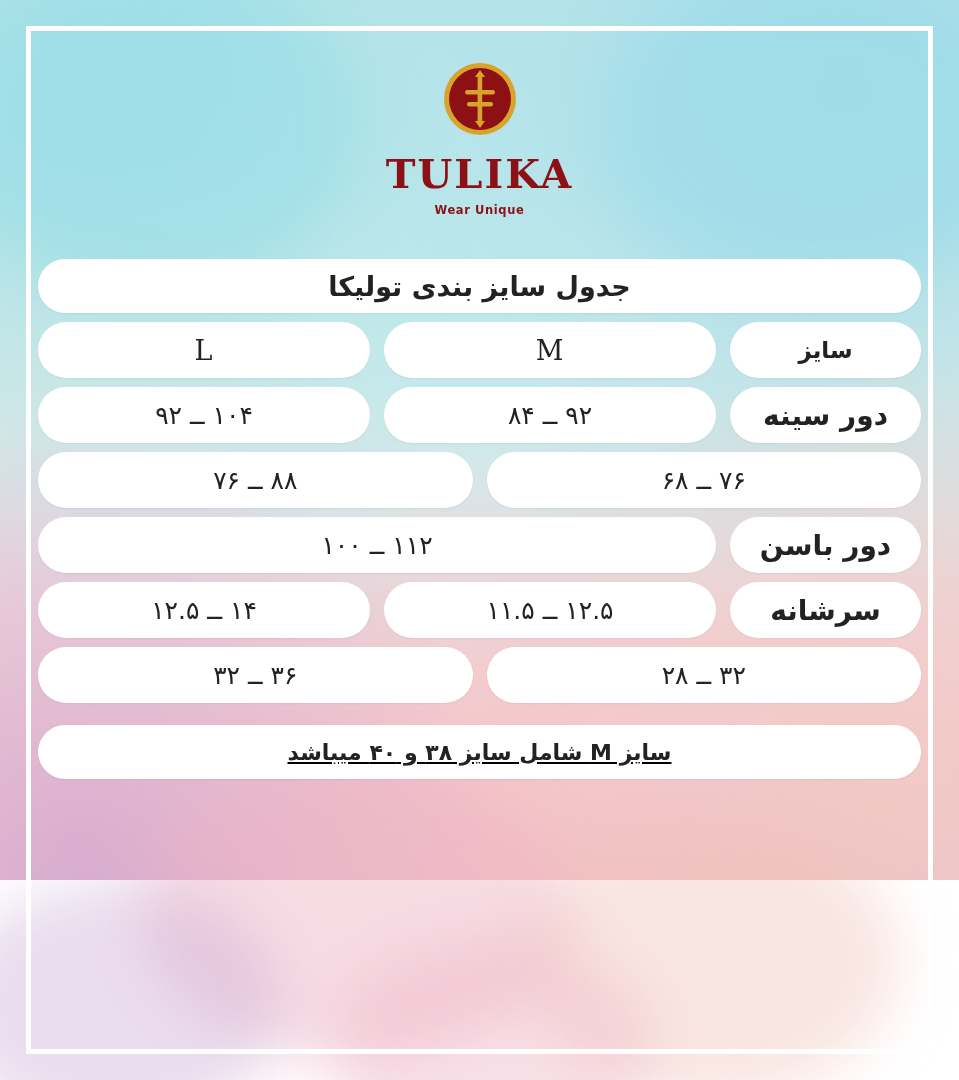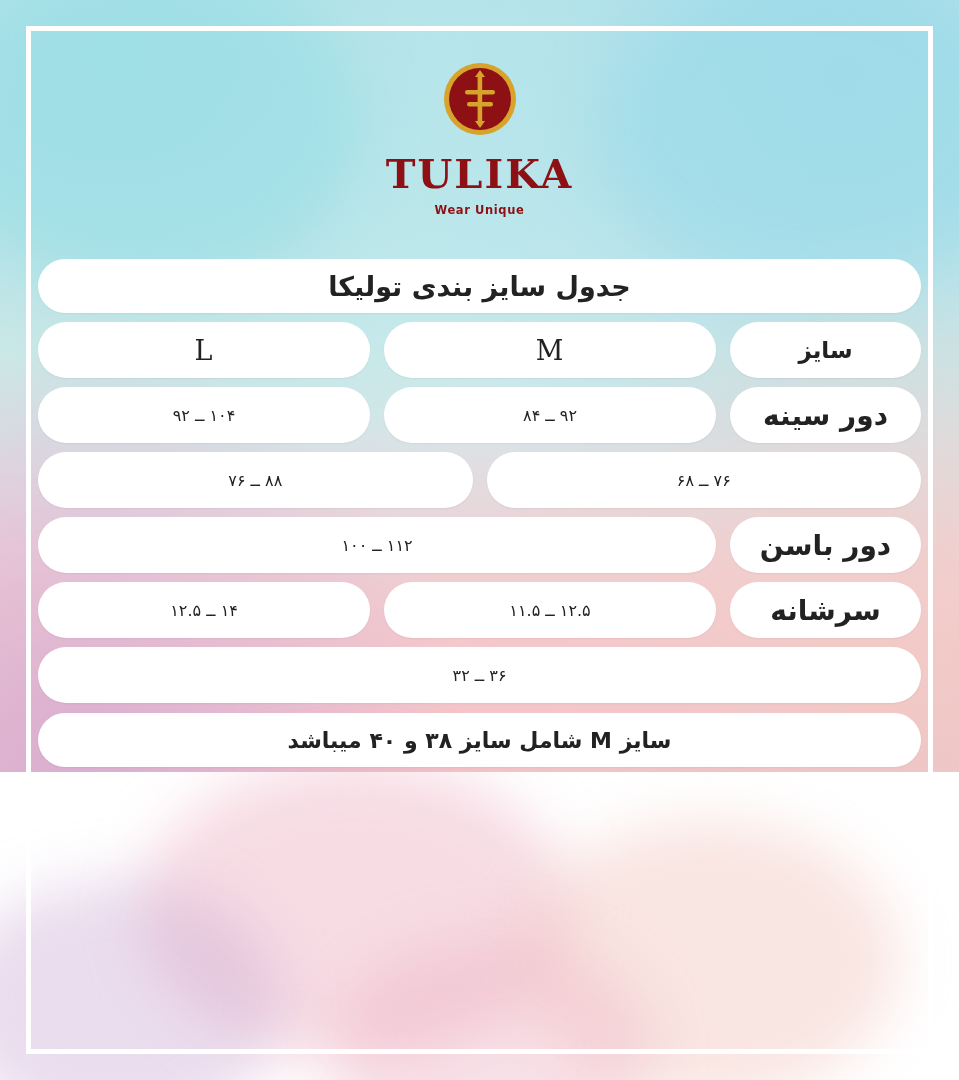--- a/index.html
+++ b/index.html
@@ -10,21 +10,21 @@
     width: 959px;
     height: 1080px;
     overflow: hidden;
     font-family: "DejaVu Sans", "Liberation Sans", sans-serif;
   }
 
   
   .page {
     position: relative;
     width: 959px;
-    height: 772px;
+    height: 880px;
     background:
       radial-gradient(circle at 8% 96%, rgba(214,167,206,0.75) 0%, rgba(214,167,206,0) 34%),
       radial-gradient(circle at 50% 98%, rgba(247,196,196,0.85) 0%, rgba(247,196,196,0) 40%),
       radial-gradient(circle at 92% 92%, rgba(243,200,190,0.75) 0%, rgba(243,200,190,0) 38%),
       radial-gradient(circle at 12% 8%, rgba(171,226,231,0.95) 0%, rgba(171,226,231,0) 46%),
       radial-gradient(circle at 88% 10%, rgba(168,221,233,0.95) 0%, rgba(168,221,233,0) 46%),
       radial-gradient(circle at 50% 30%, rgba(196,235,238,0.9) 0%, rgba(196,235,238,0) 55%),
       linear-gradient(180deg,
         #b9e4ea 0%,
         #bfe6ea 18%,
@@ -125,21 +125,21 @@
   }
   .cell.label {
     width: 191px;
     flex: 0 0 191px;
     font-size: 28px;
     font-weight: bold;
     color: #222;
   }
   .cell.val {
     flex: 1 1 0;
-    font-size: 16px;
+    font-size: 25px;
     color: #222;
     letter-spacing: 1px;
   }
   .head-row .cell.val {
     font-family: "DejaVu Serif", "Liberation Serif", serif;
     font-size: 27px;
     font-weight: normal;
   }
   .head-row .cell.label {
     font-size: 23px;
@@ -150,21 +150,21 @@
     height: 54px;
     display: flex;
     align-items: center;
     justify-content: center;
     font-size: 22px;
     font-weight: bold;
     color: #222;
     margin-bottom: 9px;
     box-shadow: 0 1px 2px rgba(0,0,0,0.05);
   }
-  .notes { margin-top: 10px; }
+  .notes { margin-top: 22px; text-decoration: underline; }
 </style>
 </head>
 <body>
 
 <div class="page">
   <div class="blotch b1"></div>
   <div class="blotch b2"></div>
   <div class="blotch b3"></div>
   <div class="blotch b4"></div>
   <div class="blotch b5"></div>
@@ -222,20 +222,21 @@
         <div class="cell val">۱۱۲ ــ ۱۰۰</div>
       </div>
 
       <div class="row">
         <div class="cell label">سرشانه</div>
         <div class="cell val">۱۲.۵ ــ ۱۱.۵</div>
         <div class="cell val">۱۴ ــ ۱۲.۵</div>
       </div>
 
       <div class="row">
+        <div class="cell val">۳۲ ــ ۲۸</div>
         <div class="cell val">۳۶ ــ ۳۲</div>
       </div>
 
       <div class="notes">
         <div class="note">سایز M شامل سایز ۳۸ و ۴۰ میباشد</div>
       </div>
 
     </div>
   </div>
 </div>

